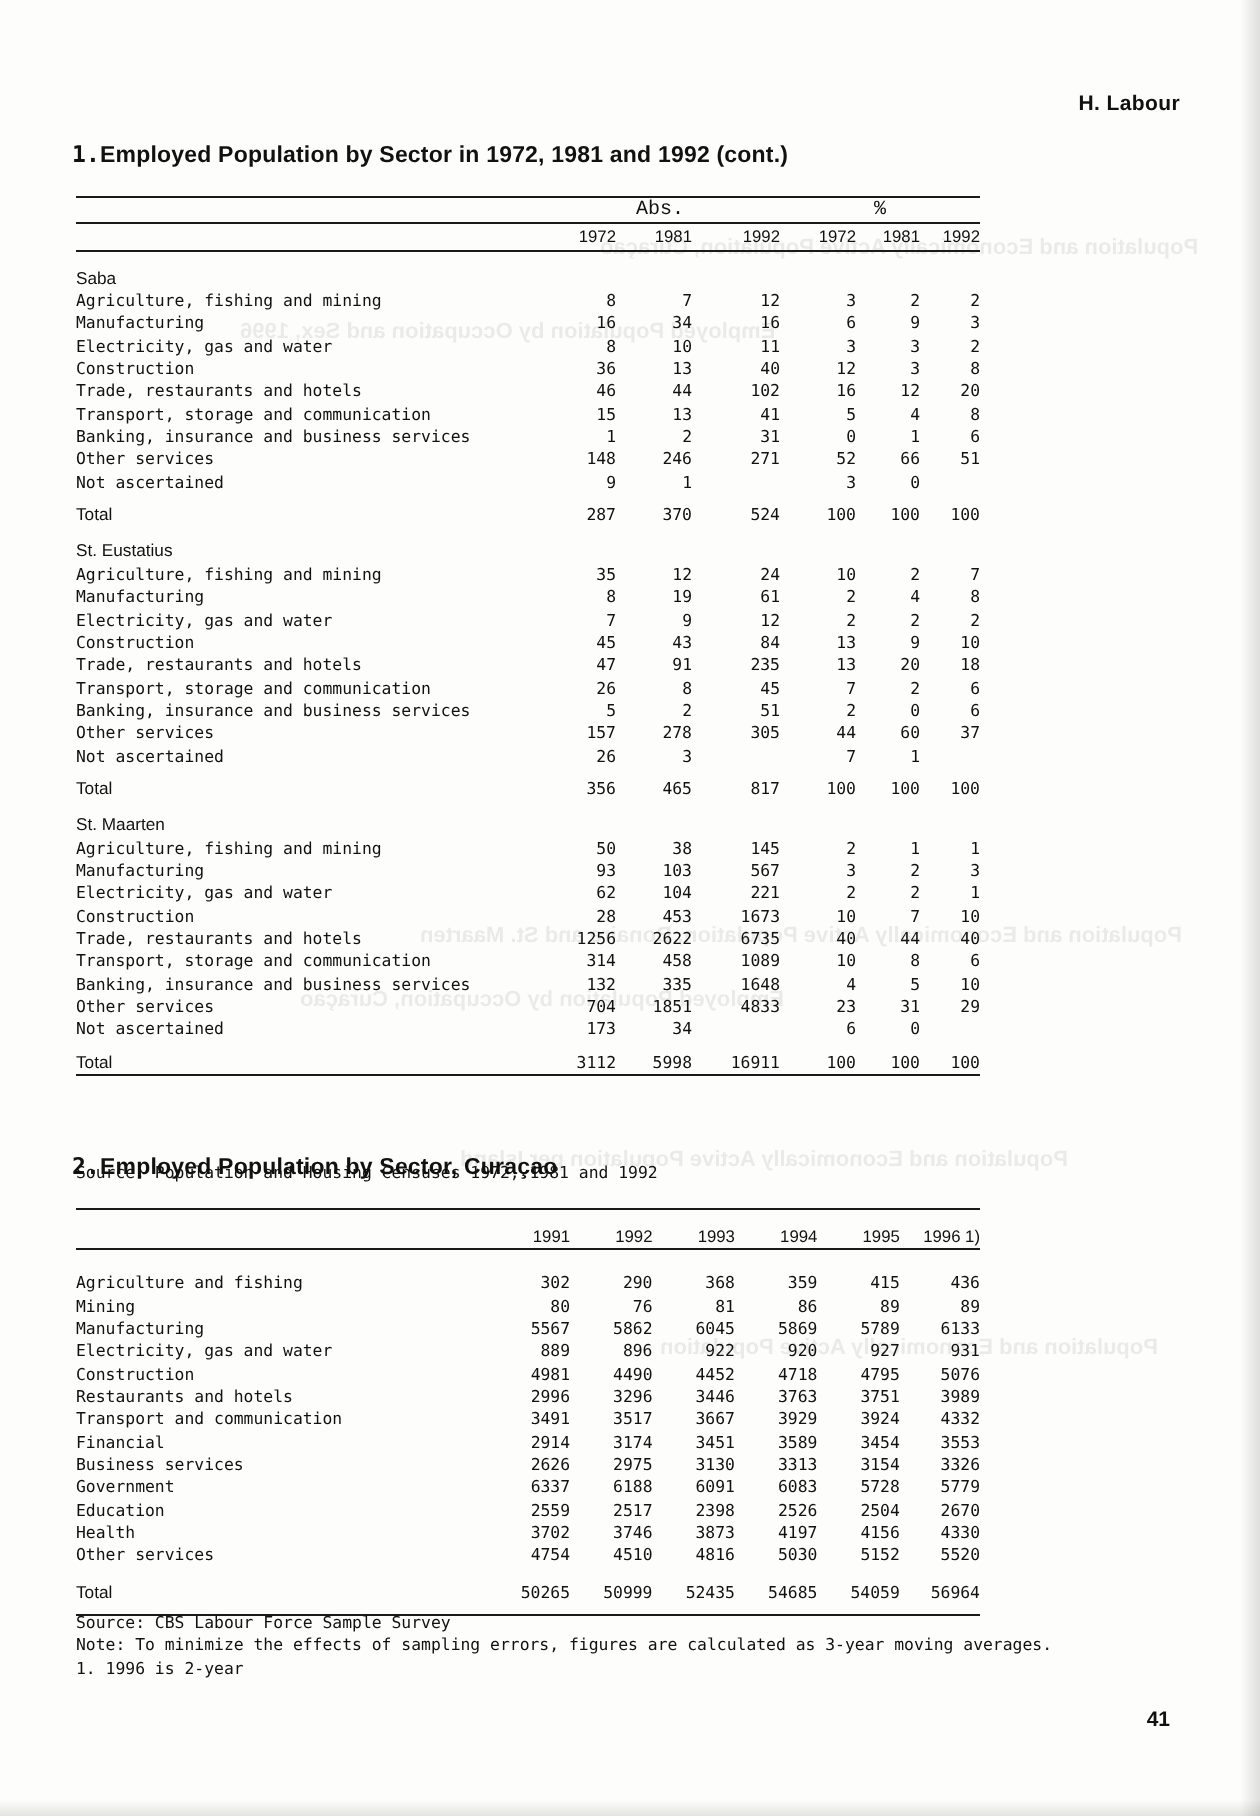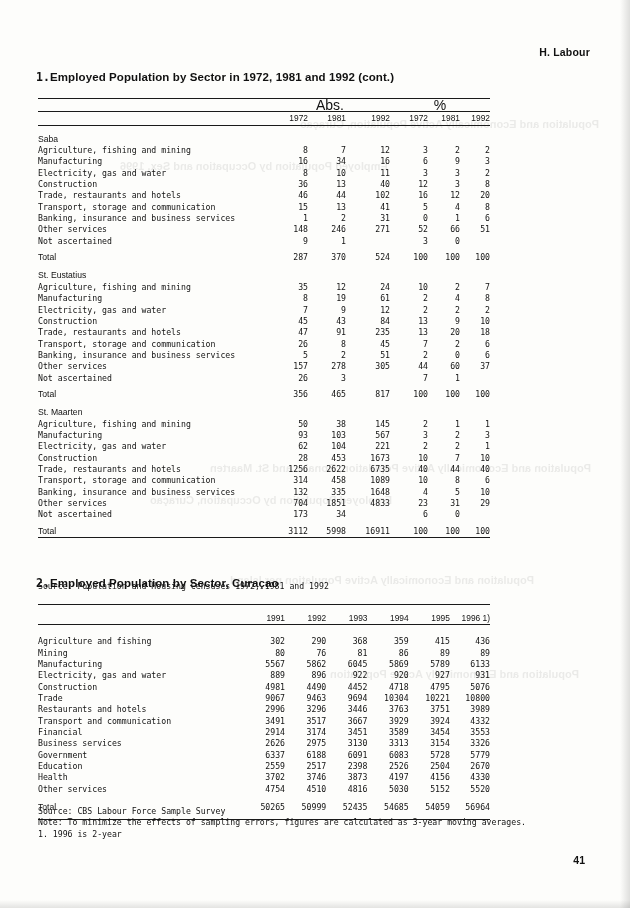--- a/index.html
+++ b/index.html
@@ -102,22 +102,22 @@
     font-weight: bold;
   }
   .num {
     text-align: right;
     font-family: "DejaVu Sans Mono", monospace;
   }
 
   
   .hdr-span {
     text-align: center;
-    font-family: Liberation Sans, sans-serif;
-    font-size: 14px;
+    font-family: Liberation Mono, monospace;
+    font-size: 10px;
     font-weight: bold;
   }
   .hdr-yr {
     text-align: right;
     font-family: "Liberation Sans", sans-serif;
     font-size: 8.4px;
     font-weight: bold;
   }
 
   .src {
@@ -583,29 +583,20 @@
         <tr>
           <td class="lbl-flat">Construction</td>
           <td class="num">4981</td>
           <td class="num">4490</td>
           <td class="num">4452</td>
           <td class="num">4718</td>
           <td class="num">4795</td>
           <td class="num">5076</td>
         </tr>
         <tr>
-          <td class="lbl-flat">Trade</td>
-          <td class="num">9067</td>
-          <td class="num">9463</td>
-          <td class="num">9694</td>
-          <td class="num">10304</td>
-          <td class="num">10221</td>
-          <td class="num">10800</td>
-        </tr>
-        <tr>
           <td class="lbl-flat">Restaurants and hotels</td>
           <td class="num">2996</td>
           <td class="num">3296</td>
           <td class="num">3446</td>
           <td class="num">3763</td>
           <td class="num">3751</td>
           <td class="num">3989</td>
         </tr>
         <tr>
           <td class="lbl-flat">Transport and communication</td>

